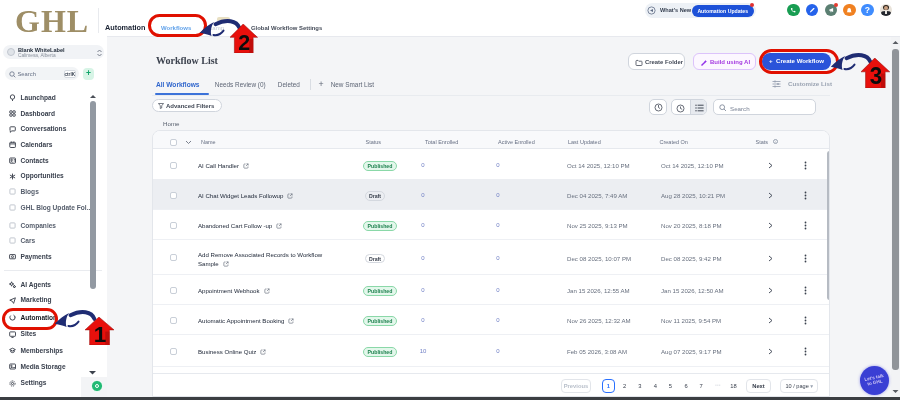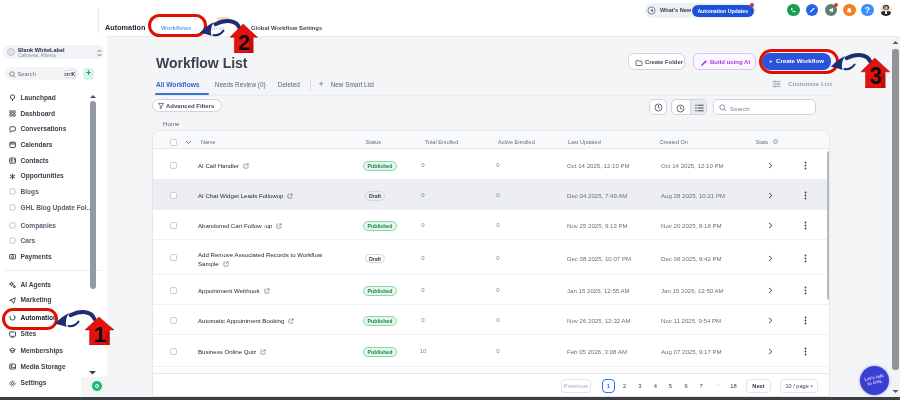--- a/index.html
+++ b/index.html
@@ -6,20 +6,21 @@
   html,body { width:900px; height:400px; overflow:hidden; }
   body { font-family:"Liberation Sans", sans-serif; position:relative; background:#ffffff; }
   .abs { position:absolute; }
 </style>
 </head>
 <body>
 
 <div class="abs" style="left:107px; top:37px; width:793px; height:363px; background:#f4f5f7;"></div>
 
 <div class="abs" style="left:0; top:0; width:107px; height:400px; background:#ffffff;">
+  <div class="abs" style="left:15px; top:2.5px; width:90px; font-family:'Liberation Serif',serif; font-weight:bold; font-size:32px; color:#9e8e66; letter-spacing:1px;">GHL</div>
 
   <div class="abs" style="left:3px; top:45px; width:101px; height:14px; background:#f1f3f6; border-radius:7px;">
     <div class="abs" style="left:3.5px; top:3px; width:8px; height:8px; border-radius:50%; background:#dfe3e8; border:0.5px solid #c2c8d0;"></div>
     <div class="abs" style="left:15px; top:2px; font-size:5.6px; font-weight:bold; color:#1f2937; white-space:nowrap;">Blank WhiteLabel</div>
     <div class="abs" style="left:15px; top:8px; font-size:4.8px; color:#8a919c; white-space:nowrap;">Calimesa, Alberta</div>
     <svg class="abs" style="left:93px; top:3.5px;" width="7" height="8" viewBox="0 0 7 8">
       <path d="M1.5 3 L3.5 1 L5.5 3" stroke="#6b7280" stroke-width="0.9" fill="none"></path>
       <path d="M1.5 5 L3.5 7 L5.5 5" stroke="#6b7280" stroke-width="0.9" fill="none"></path>
     </svg>
   </div>
@@ -188,21 +189,21 @@
 <div class="abs" style="left:861.2px; top:3.8px; width:12.4px; height:12.4px; border-radius:50%; background:#3f8cfe;">
     <div class="abs" style="left:0; top:1.6px; width:12.4px; text-align:center; font-size:8.6px; font-weight:bold; color:#fff;">?</div>
   </div>
 <div class="abs" style="left:879.8px; top:3.8px; width:12.4px; height:12.4px; border-radius:50%; background:#e9e3da; overflow:hidden;">
     <div class="abs" style="left:3.4px; top:1.2px; width:5.6px; height:5.2px; border-radius:50% 50% 45% 45%; background:#2e2620;"></div>
     <div class="abs" style="left:4.2px; top:2.6px; width:4px; height:3.8px; border-radius:50%; background:#caa181;"></div>
     <div class="abs" style="left:1.6px; top:7.4px; width:9.2px; height:5px; border-radius:45% 45% 0 0; background:#23272e;"></div>
     <div class="abs" style="left:5.2px; top:7.4px; width:2px; height:3px; background:#e8e6e2;"></div>
   </div>
 
-<div class="abs" style="left:156px; top:54.6px; font-size:14px; font-weight:600; color:#3c424e;">Workflow List</div>
+<div class="abs" style="left:156px; top:54.6px; font-size:10px; font-weight:600; color:#3c424e;font-family:Liberation Serif, serif;">Workflow List</div>
 
 <div class="abs" style="left:628px; top:53px; width:57px; height:17px; background:#ffffff; border:1px solid #d0d5dd; border-radius:6px;">
   <svg class="abs" style="left:6px; top:4.5px;" width="8" height="8" viewBox="0 0 8 8">
       <path d="M1 2.2 Q1 1.4 1.8 1.4 L3 1.4 L3.8 2.2 L6.4 2.2 Q7 2.2 7 2.9 L7 5.8 Q7 6.5 6.3 6.5 L1.7 6.5 Q1 6.5 1 5.8 Z" fill="none" stroke="#414855" stroke-width="0.8"></path>
     </svg>
   <div class="abs" style="left:16px; top:5px; font-size:5.9px; font-weight:bold; color:#414855; white-space:nowrap;">Create Folder</div>
 </div>
 <div class="abs" style="left:693px; top:53px; width:63px; height:17px; background:#fcf7ff; border:1px solid #dcc3fb; border-radius:6px;">
   <svg class="abs" style="left:6px; top:4.5px;" width="8" height="8" viewBox="0 0 8 8">
     <path d="M1 7 L4.6 3.4 L5.6 4.4 L2 8 Z" fill="#9333ea" transform="translate(0,-1)"></path>

